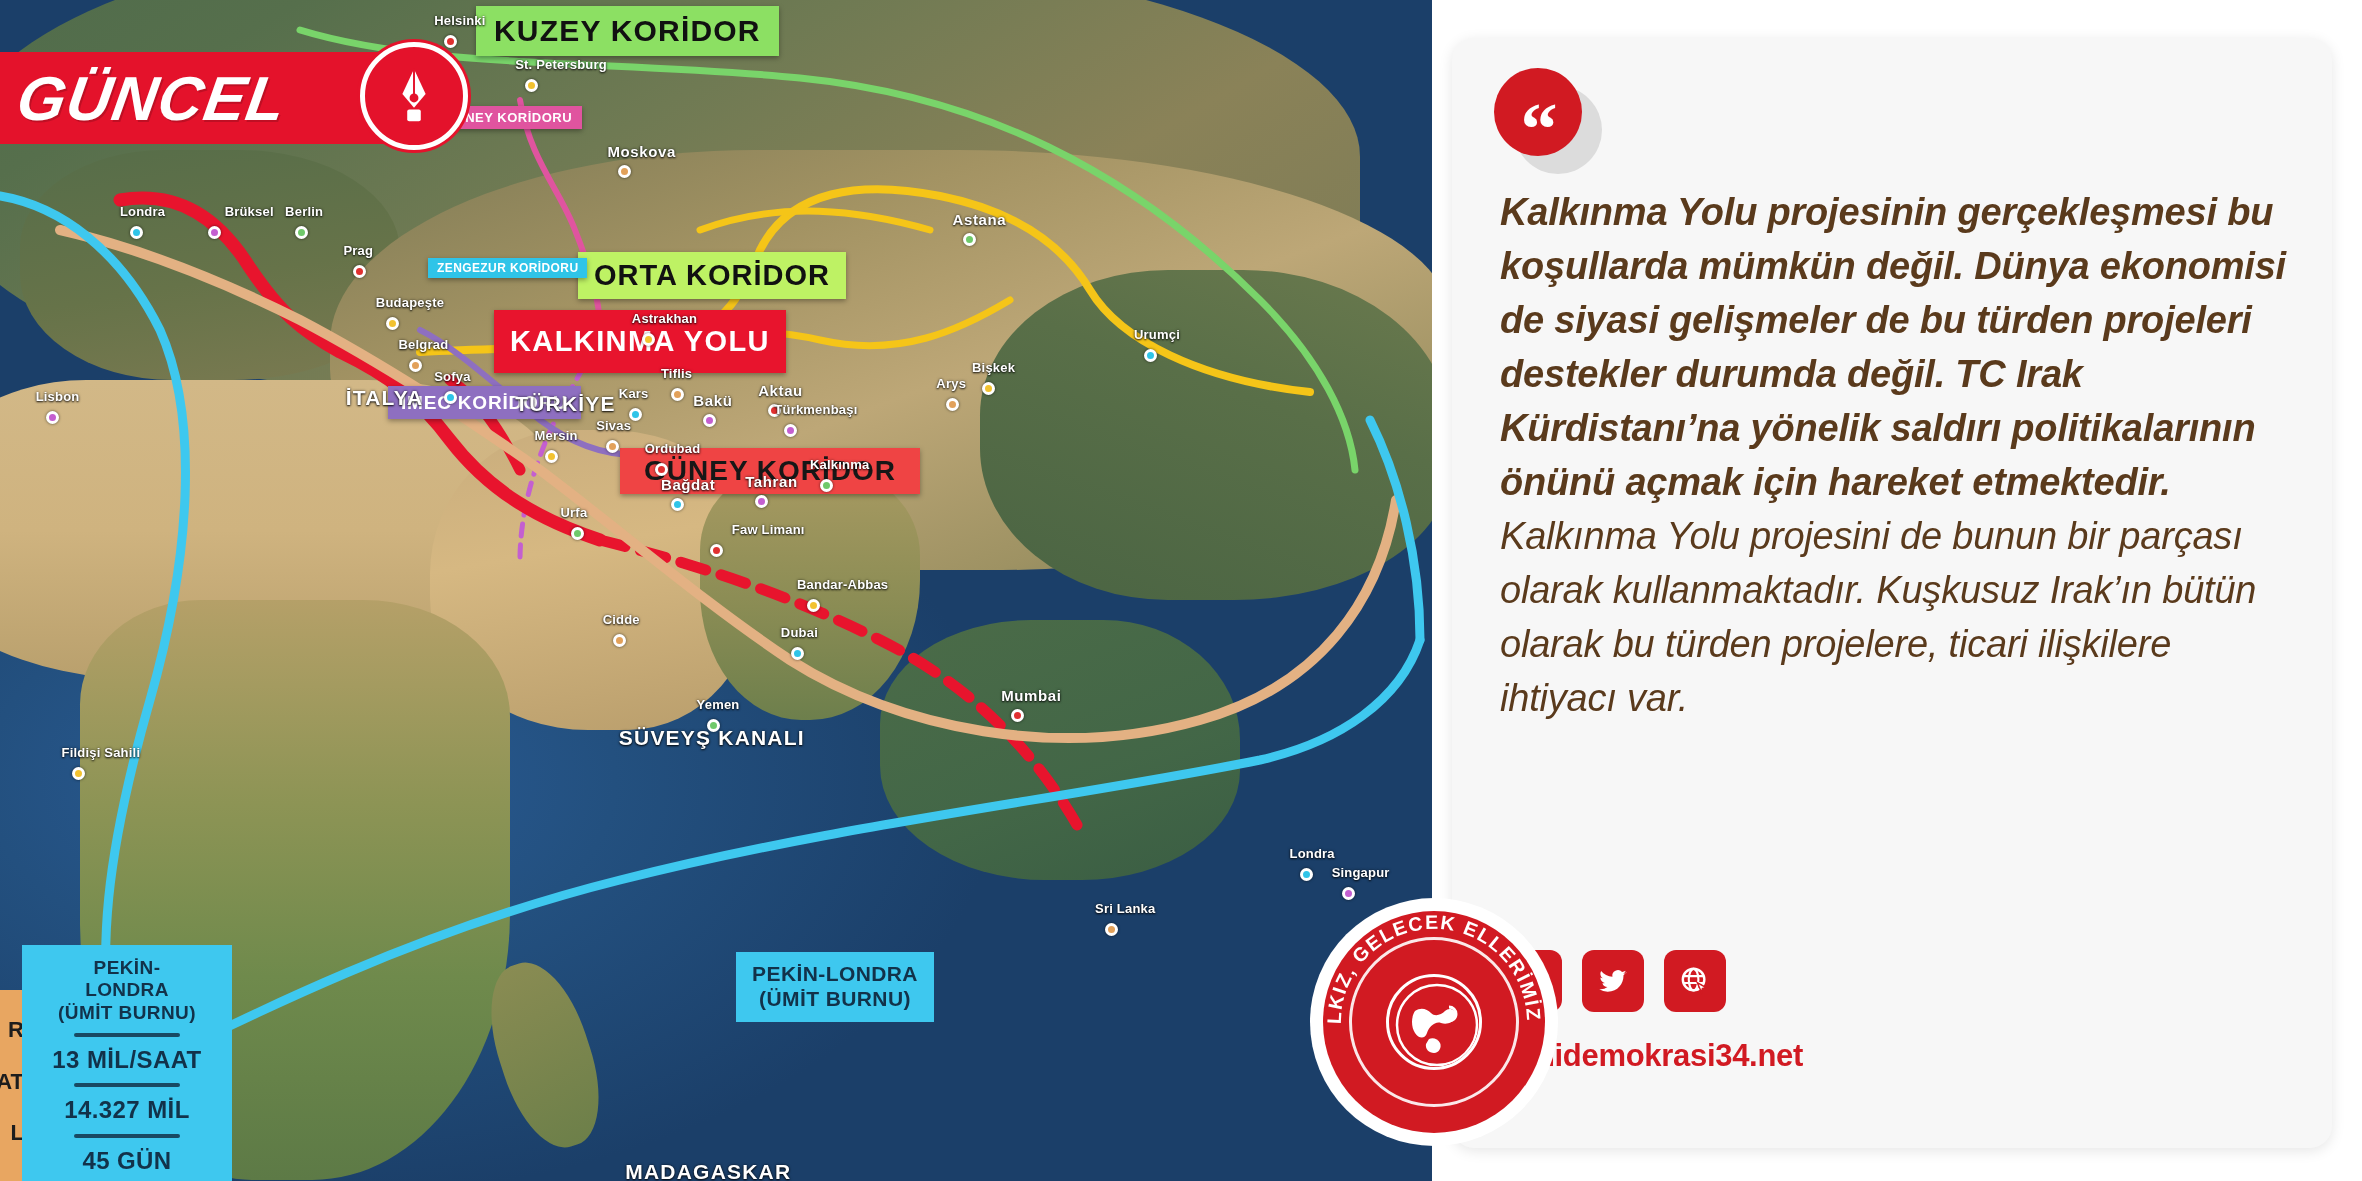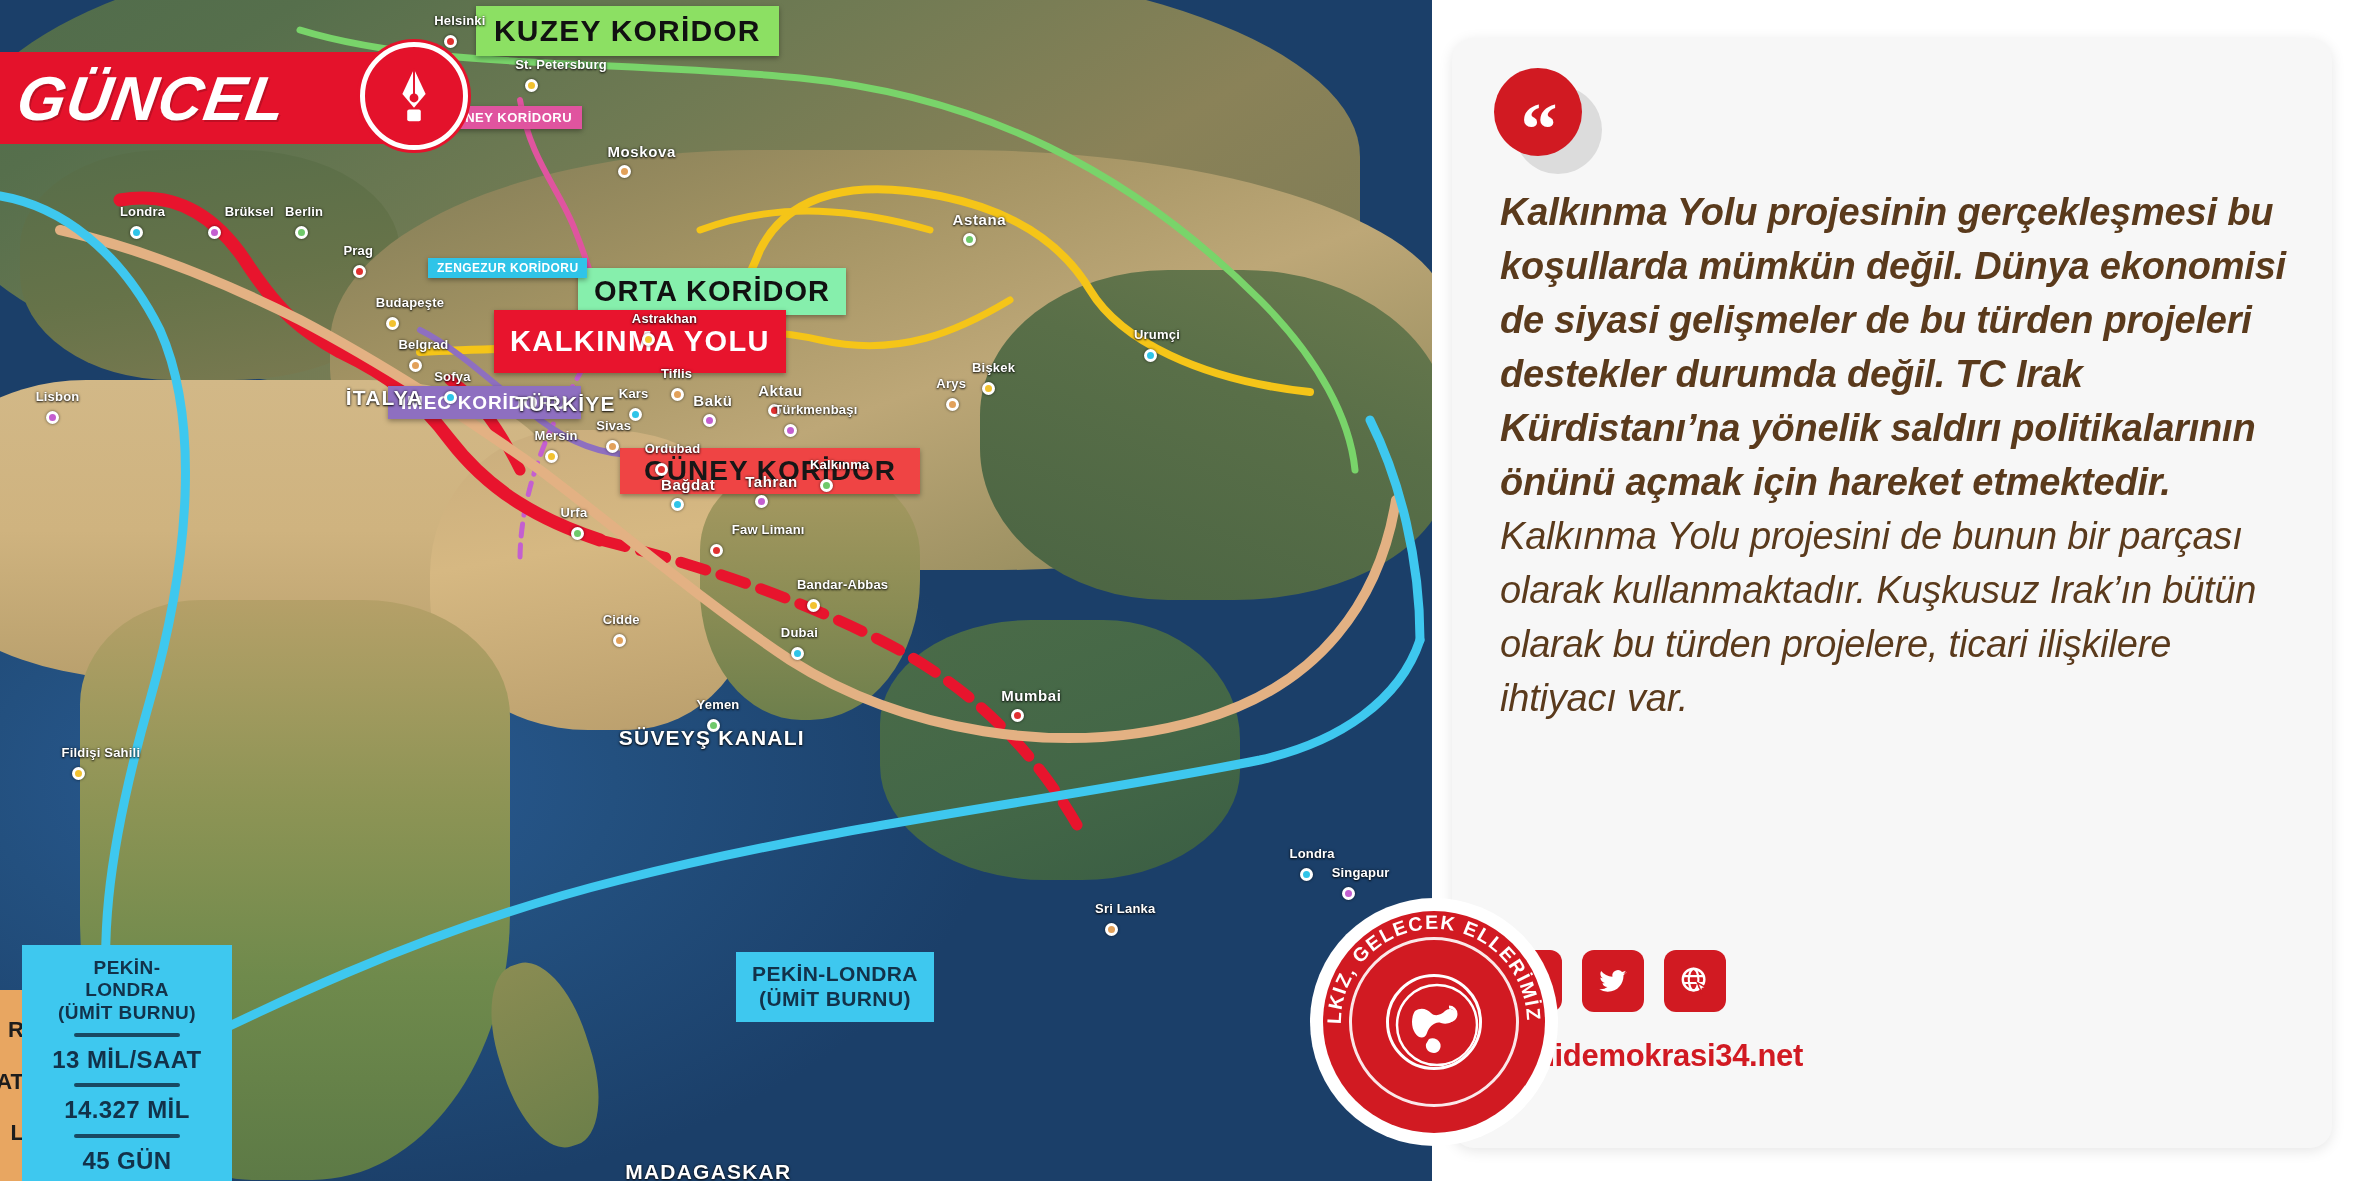--- a/index.html
+++ b/index.html
@@ -122,22 +122,22 @@
     font-weight: 800;
     white-space: nowrap;
     line-height: 1;
     box-shadow: 0 2px 5px rgba(0,0,0,.35);
   }
   .chip-kuzey {
     background: #8ce063; color: #111; padding: 10px 18px;
     font-size: 30px; letter-spacing: 1.2px;
   }
   .chip-orta {
-    background: #86efac; color: #111; padding: 9px 16px;
-    font-size: 29px; letter-spacing: 1px; margin-top: 16px;
+    background: #bef264; color: #111; padding: 9px 16px;
+    font-size: 29px; letter-spacing: 1px;
   }
   .chip-guney {
     background: #ef4444; color: #171717; padding: 9px 24px;
     font-size: 28px; letter-spacing: 1px;
   }
   .chip-kalkinma {
     background: #e8142d; color: #fff; padding: 17px 16px;
     font-size: 29px; letter-spacing: 1.4px;
   }
   .chip-imec {

